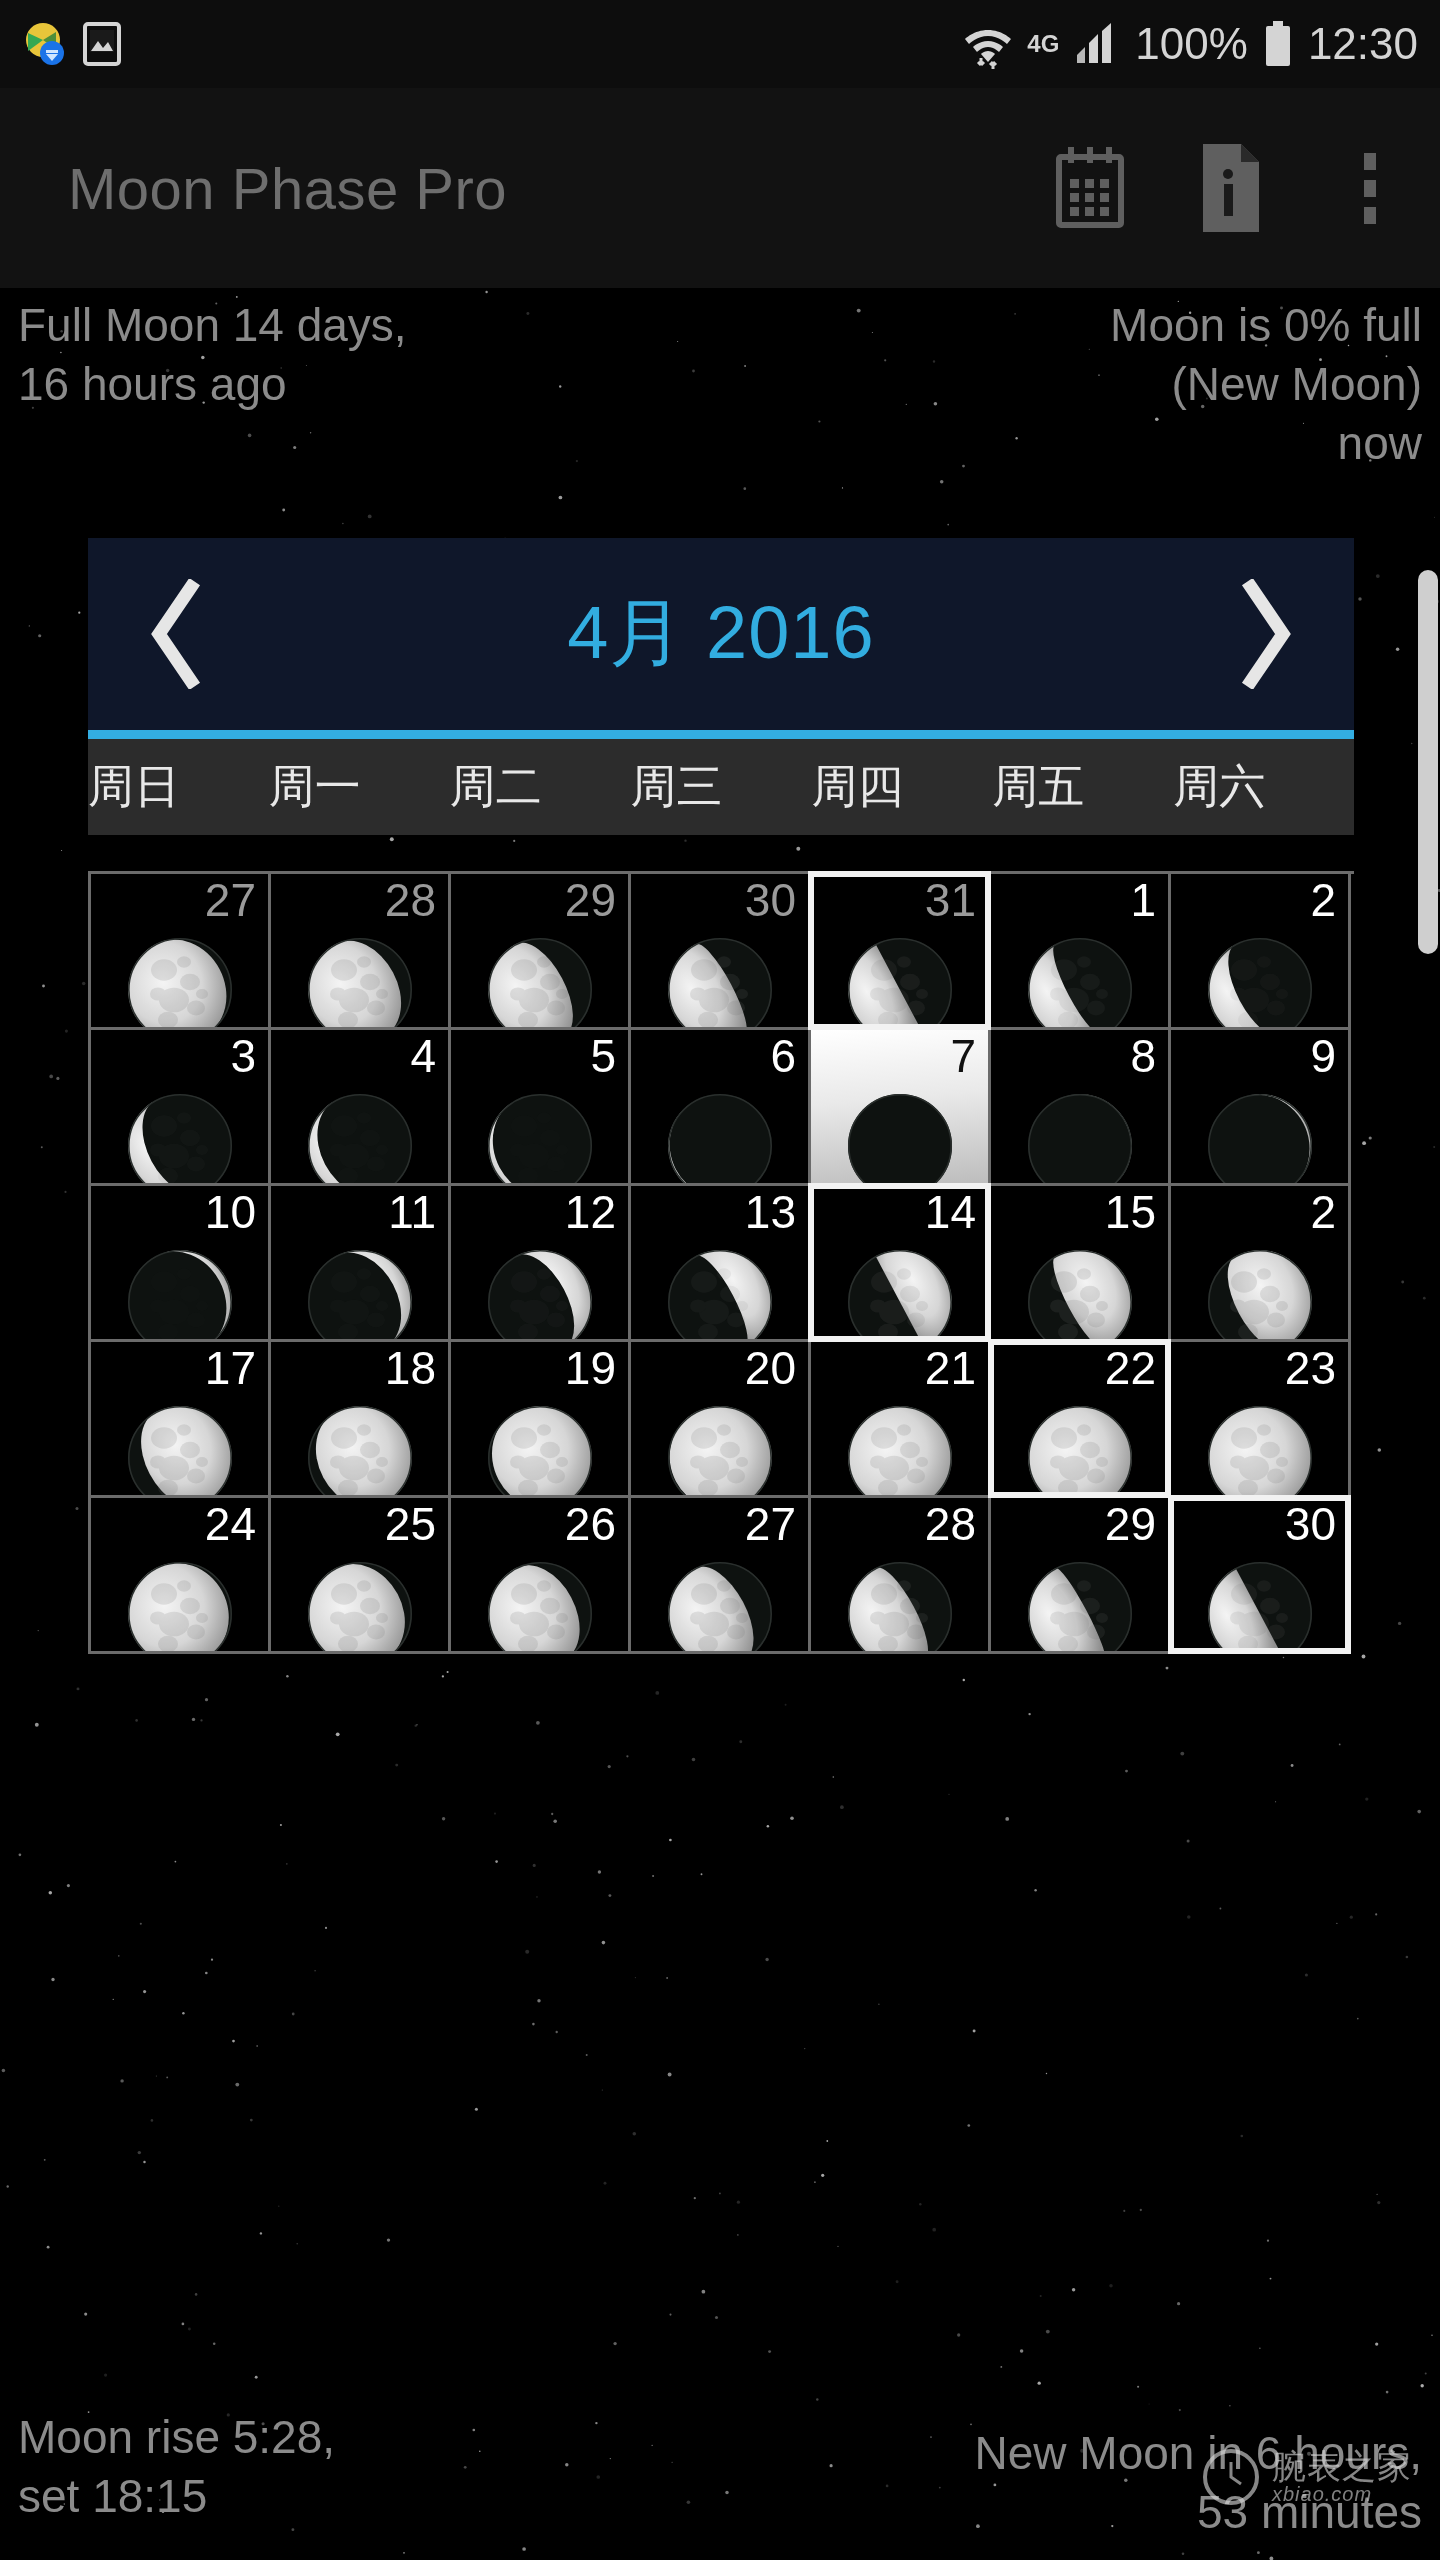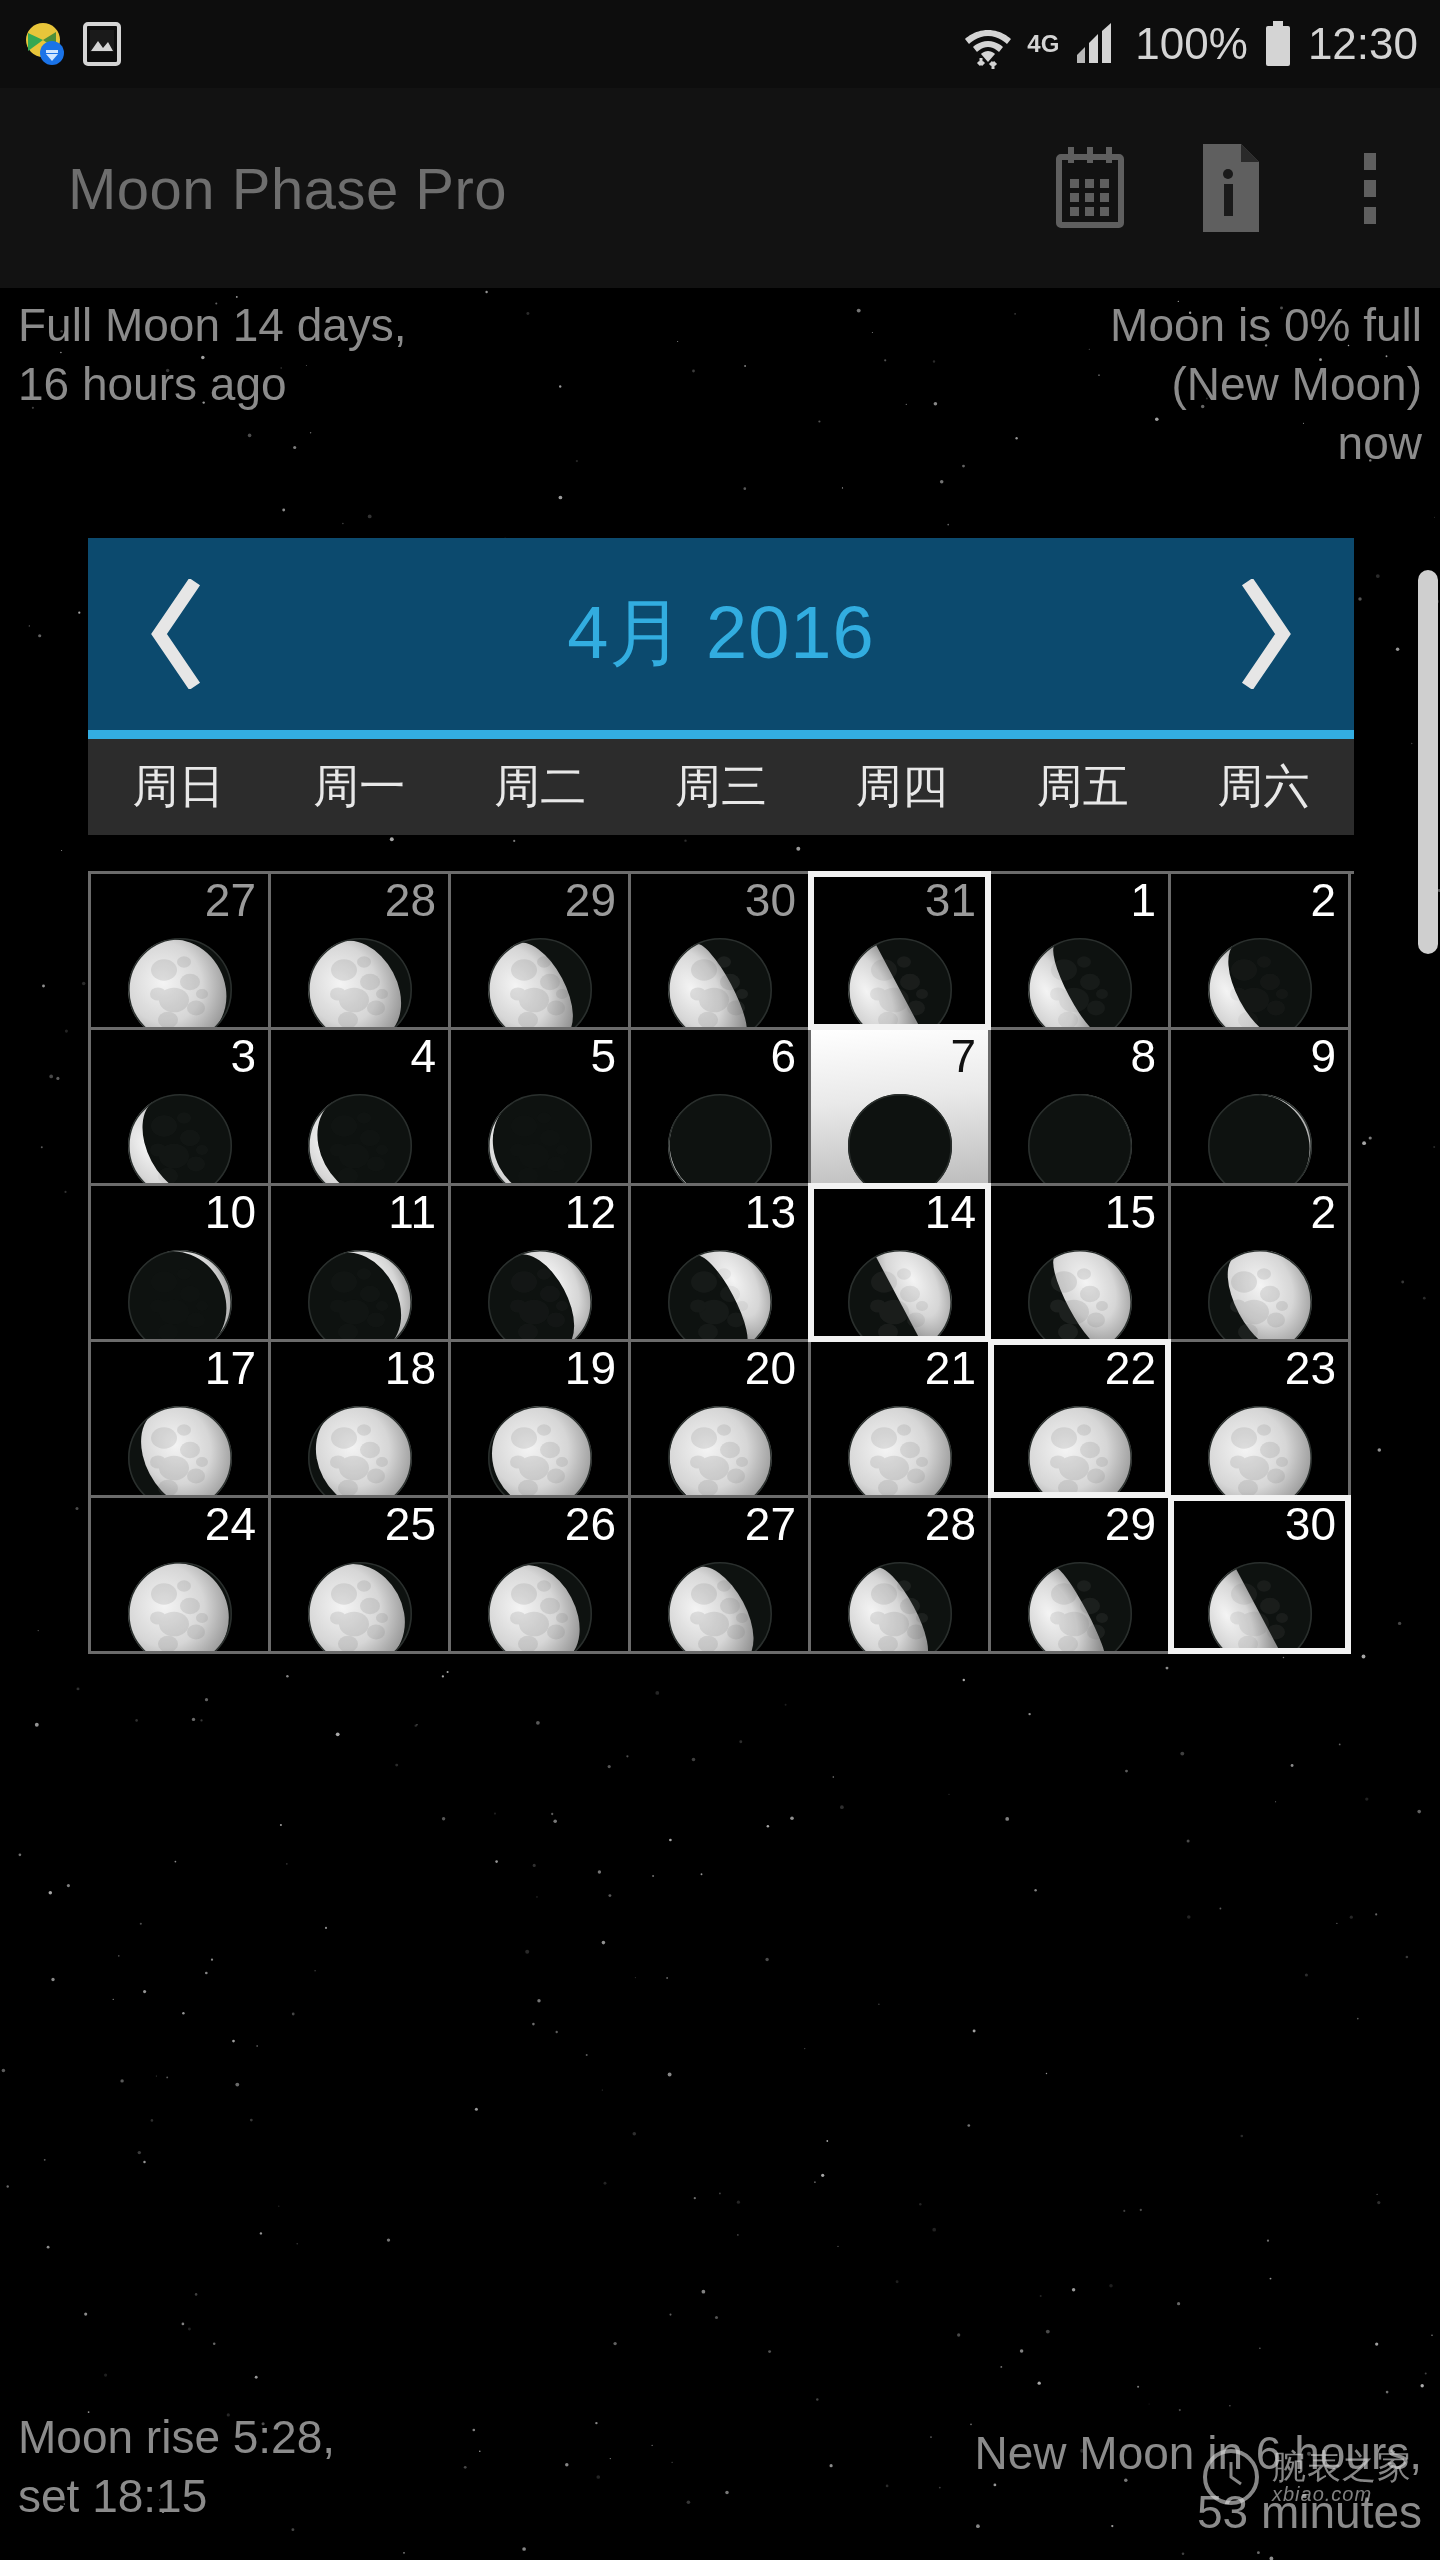--- a/index.html
+++ b/index.html
@@ -55,40 +55,40 @@
     color: #8b8b8b; font-size: 46px; line-height: 1.28;
     white-space: pre-line; font-weight: 400;
   }
 
   
   .calendar {
     position: absolute; left: 88px; top: 538px; width: 1266px;
     z-index: 4;
   }
   .cal-head {
-    background: #0c4a6e; height: 192px;
+    background: #0f172a; height: 192px;
     display: flex; align-items: center; justify-content: space-between;
     padding: 0 34px;
   }
   .cal-arrow {
     width: 110px; height: 140px;
     display: flex; align-items: center; justify-content: center;
   }
   .cal-title {
     flex: 1; text-align: center;
     color: #32ade0; font-size: 74px; font-weight: 400;
     letter-spacing: 1px;
   }
   .cal-rule { height: 9px; background: #33ade2; }
   .cal-weekdays {
     background: #2c2c2c; height: 96px;
     display: flex; align-items: center;
   }
   .wd {
-    flex: 1; text-align: center;
+    flex: 1; 
     color: #e8e8e8; font-size: 46px; font-weight: 400;
   }
   .cal-grid {
     border-left: 3px solid #6b6b6b;
     border-top: 3px solid #6b6b6b;
     background: #000;
     margin-top: 36px;
   }
   .cal-row { display: flex; }
   .cell {

